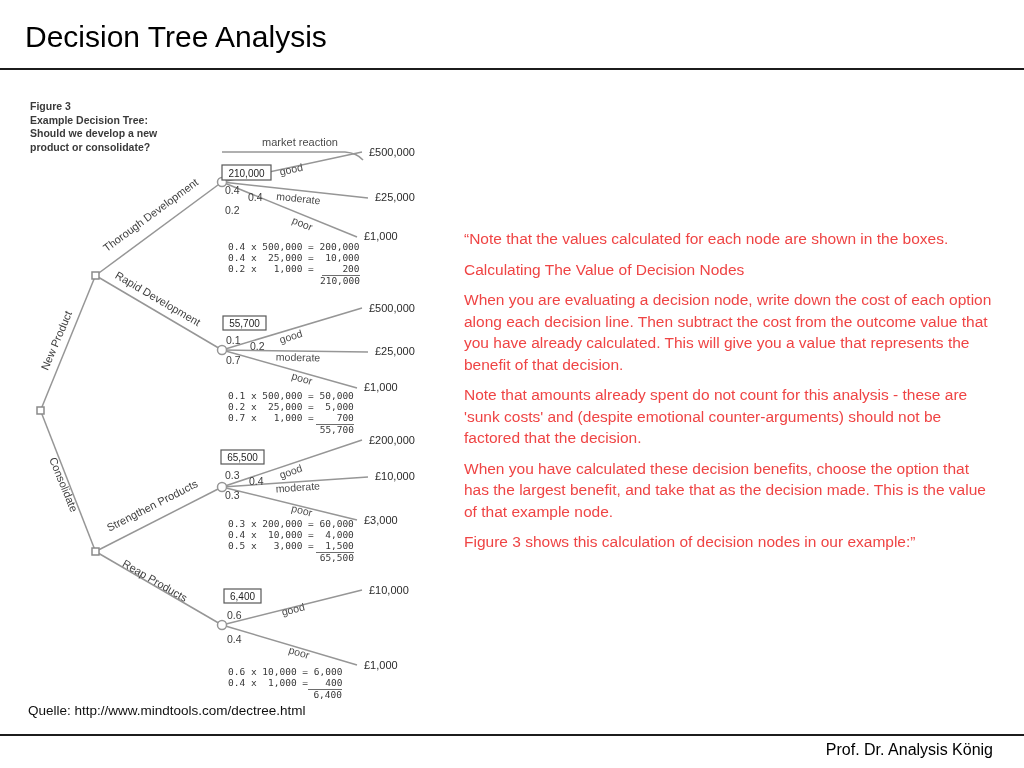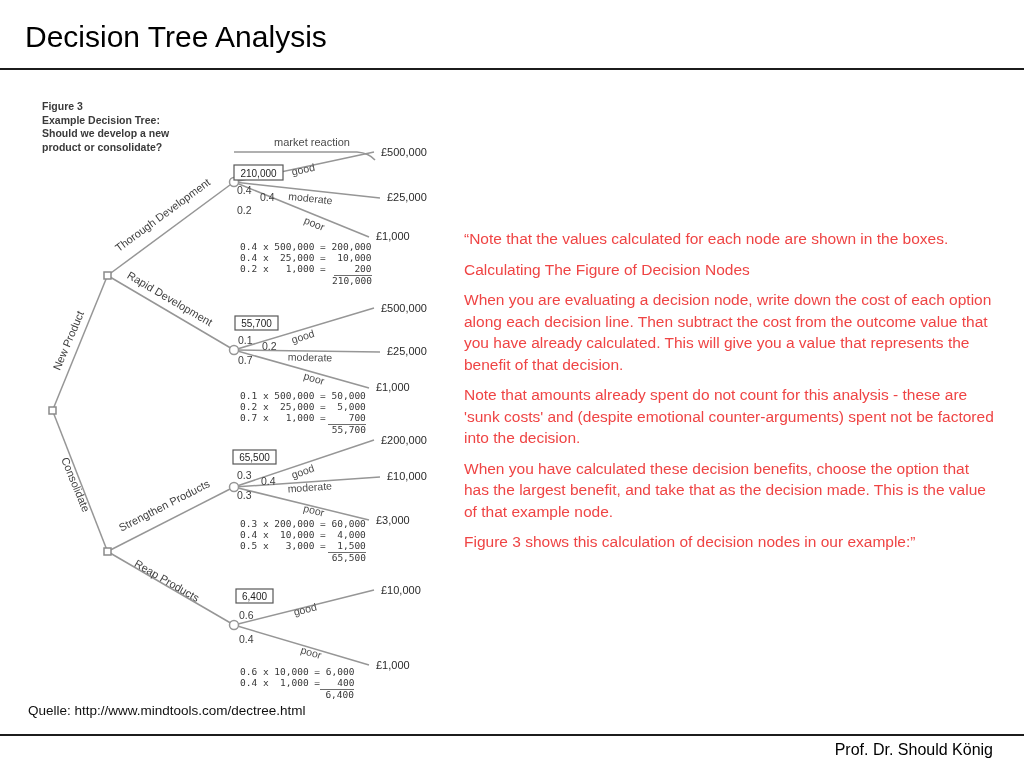--- a/index.html
+++ b/index.html
@@ -8,21 +8,21 @@
     background:#ffffff; font-family:"Liberation Sans", sans-serif; color:#000;
   }
   .slide { position:absolute; inset:0; }
   .title {
     position:absolute; left:25px; top:20px;
     font-size:30px; font-weight:normal; color:#000;
   }
   .rule { position:absolute; left:0; width:1024px; background:#1c1c1c; }
   .rule-top { top:68px; height:2px; }
   .rule-bottom { top:734px; height:2px; }
-  .figure-wrap { position:absolute; left:32px; top:90px; width:430px; height:625px; }
+  .figure-wrap { position:absolute; left:20px; top:90px; width:430px; height:625px; }
   svg text { font-family:"Liberation Sans", sans-serif; }
   .flab { font-size:10.5px; font-weight:bold; fill:#3a3a3a; }
   .blab { font-size:11px; fill:#3f3f3f; }
   .olab { font-size:10.5px; fill:#4a4a4a; }
   .prob { font-size:10.5px; fill:#3d3d3d; }
   .pay  { font-size:11px; fill:#2a2a2a; }
   .vtxt { font-size:10px; fill:#1f1f1f; }
   .mr   { font-size:11px; fill:#4a4a4a; }
   .calc { font-family:"DejaVu Sans Mono", monospace; font-size:9.5px; fill:#383838; white-space:pre; }
   .tline { stroke:#969696; stroke-width:1.5; fill:none; }
@@ -161,24 +161,24 @@
         <text class="calc" xml:space="preserve" x="208" y="596">0.4 x  1,000 =   400</text>
         <line class="sum" x1="288" y1="599.5" x2="322" y2="599.5"></line>
         <text class="calc" x="322" y="608" text-anchor="end">6,400</text>
       </g>
 
     </svg>
   </div>
 
   <div class="bodycol">
     <p>“Note that the values calculated for each node are shown in the boxes.</p>
-    <p>Calculating The Figure of Decision Nodes</p>
+    <p>Calculating The Value of Decision Nodes</p>
     <p>When you are evaluating a decision node, write down the cost of each option along each decision line. Then subtract the cost from the outcome value that you have already calculated. This will give you a value that represents the benefit of that decision.</p>
-    <p>Note that amounts already spent do not count for this analysis - these are 'sunk costs' and (despite emotional counter-arguments) spent not be factored into the decision.</p>
+    <p>Note that amounts already spent do not count for this analysis - these are 'sunk costs' and (despite emotional counter-arguments) should not be factored that the decision.</p>
     <p>When you have calculated these decision benefits, choose the option that has the largest benefit, and take that as the decision made. This is the value of that example node.</p>
     <p>Figure 3 shows this calculation of decision nodes in our example:”</p>
   </div>
 
   <div class="quelle">Quelle: http://www.mindtools.com/dectree.html</div>
   <div class="rule rule-bottom"></div>
-  <div class="footer">Prof. Dr. Should König</div>
+  <div class="footer">Prof. Dr. Analysis König</div>
 
 </div>
 
 </body></html>

